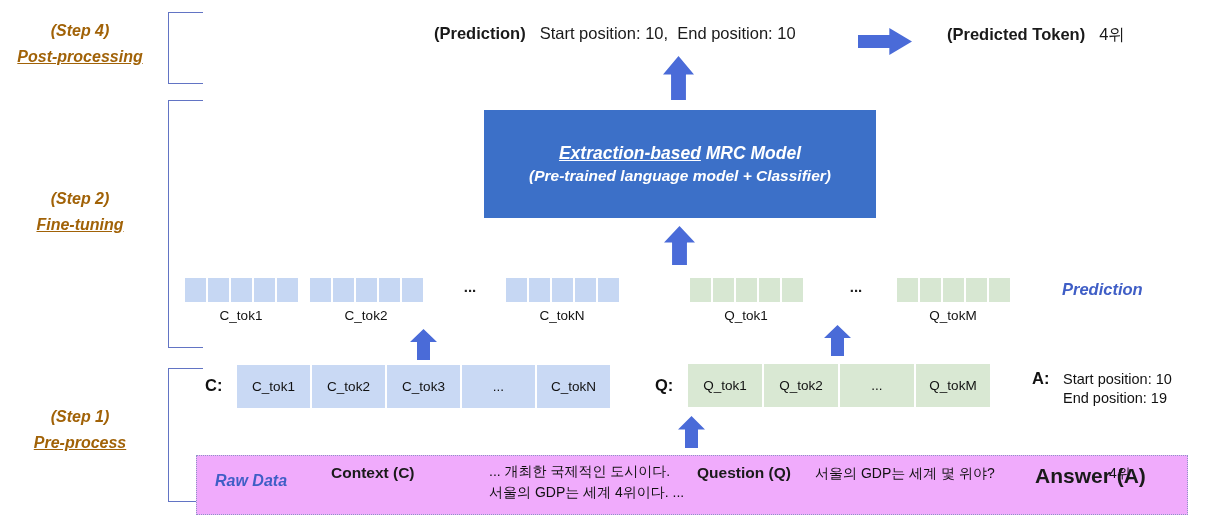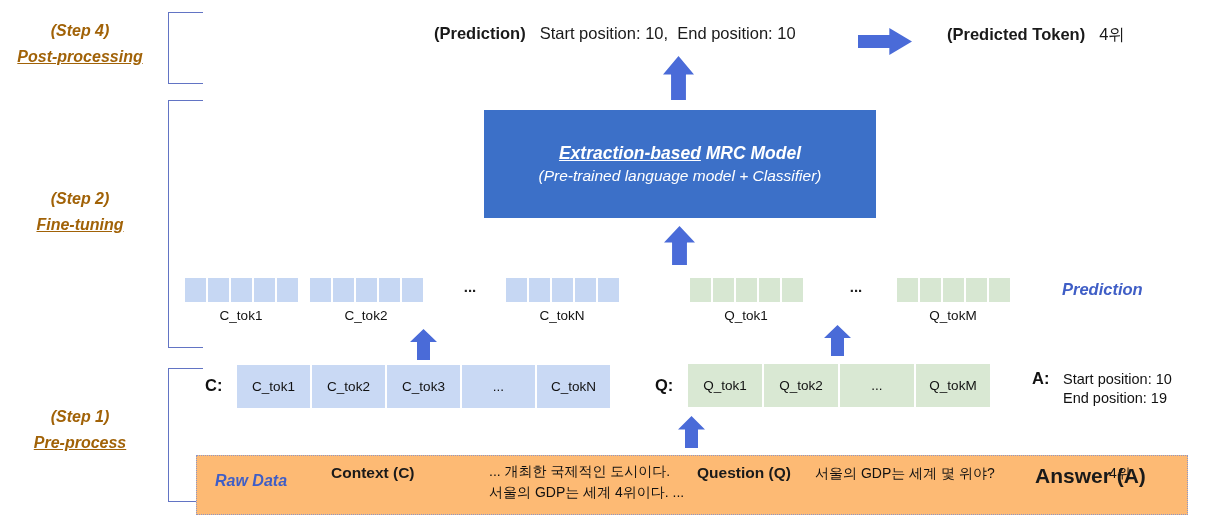--- a/index.html
+++ b/index.html
@@ -19,41 +19,41 @@
   .arrow-right{background:#4a6bd8;clip-path:polygon(0% 26%,58% 26%,58% 0%,100% 50%,58% 100%,58% 74%,0% 74%);}
 
   
   .pred-row{display:flex;align-items:baseline;gap:14px;font-size:16.5px;white-space:pre;}
   .bold{font-weight:700;}
 
   
   .model-box{background:#3c70c8;color:#fff;text-align:center;display:flex;flex-direction:column;justify-content:center;gap:3px;}
   .model-title{font-size:17.5px;font-weight:700;font-style:italic;}
   .model-title .u{text-decoration:underline;}
-  .model-subtitle{font-size:15.5px;font-style:italic;font-weight:400;}
+  .model-subtitle{font-size:15.5px;font-style:italic;font-weight:700;}
 
   
   .emb-group{display:flex;gap:2px;}
   .emb-sq{width:21px;height:24px;}
   .emb-sq.ctx{background:#c6d7f3;}
   .emb-sq.qst{background:#d7e7d2;}
   .emb-label{width:112px;text-align:center;font-size:13.5px;color:#111;}
   .dots{font-size:15px;font-weight:700;color:#222;text-align:center;}
   .accent-word{color:#3f5ec6;font-weight:700;font-style:italic;font-size:16.5px;}
 
   
   .tok-row{display:flex;gap:2px;}
   .tok-cell{height:43px;display:flex;align-items:center;justify-content:center;font-size:13.5px;color:#111;}
   .tok-cell.ctx{width:73px;background:#c9d9f4;}
   .tok-cell.qst{width:74px;background:#d9e8d3;}
   .io-label{font-weight:700;font-size:16.5px;color:#111;}
   .a-lines{font-size:14.5px;line-height:19px;color:#111;}
 
   
-  .raw-box{border:1.6px dotted #8e96c6;background:#fdba74;}
+  .raw-box{border:1.6px dotted #8e96c6;background:#f0abfc;}
   .raw-label{font-size:16px;}
   .kr{font-size:14px;line-height:21px;color:#111;}
 </style>
 </head>
 <body>
 
 <div class="canvas">
 
   <div class="abs step-label" style="left:0px;top:18px;">
     <div>(Step 4)</div>

